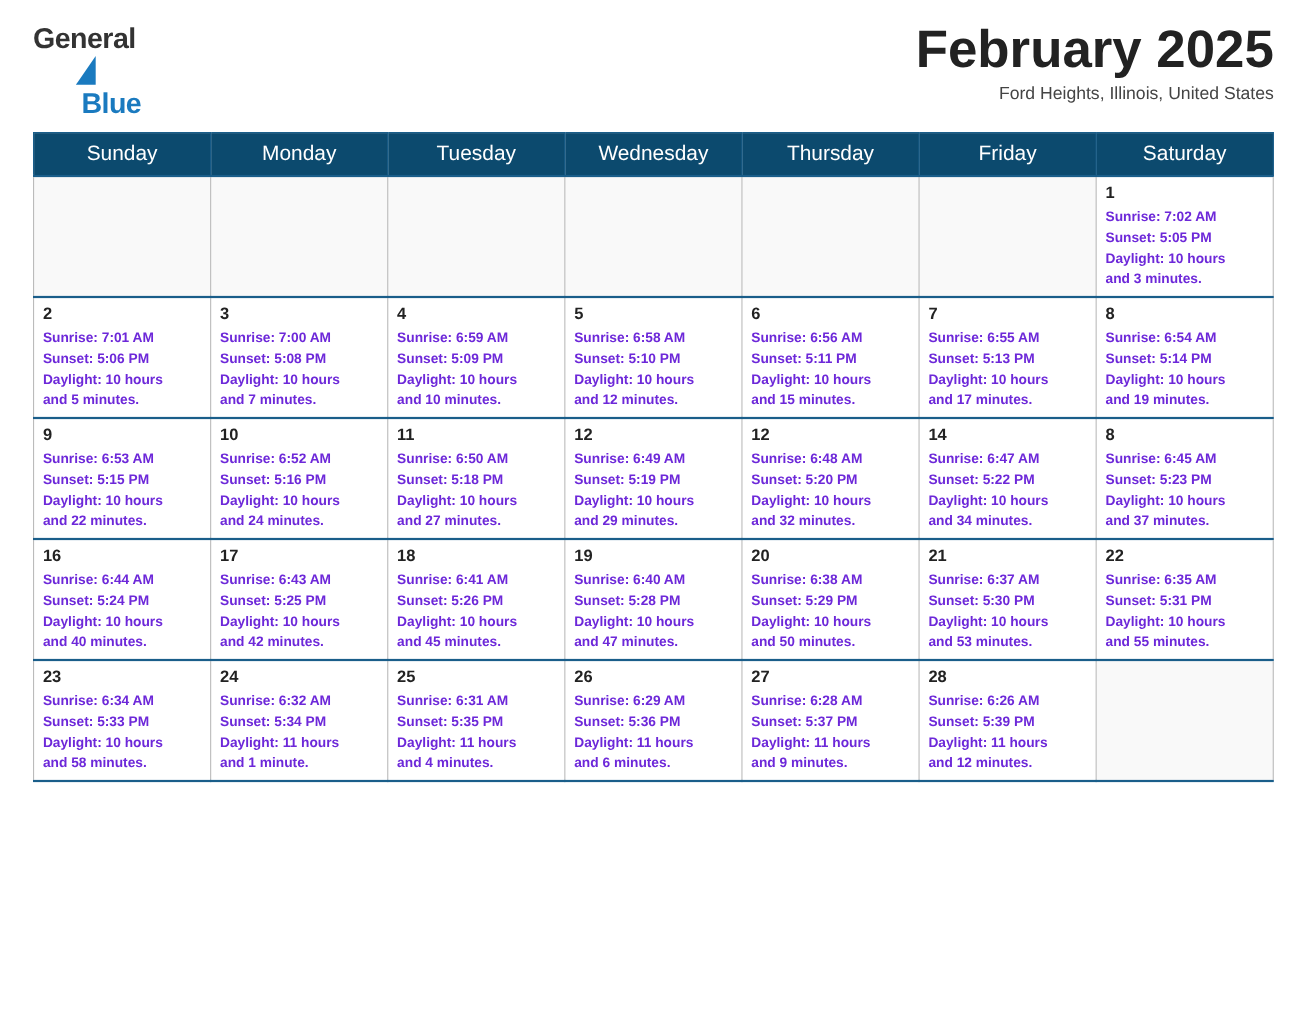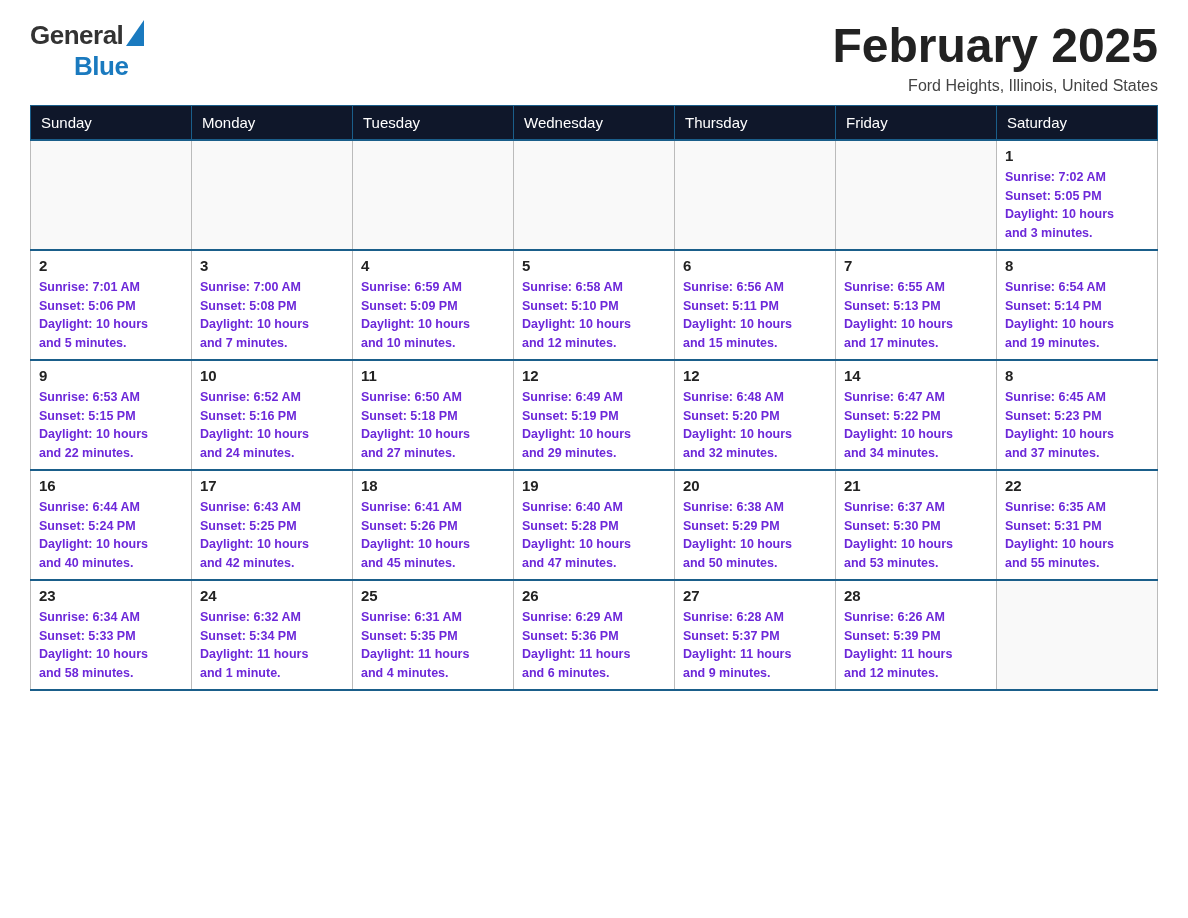--- a/index.html
+++ b/index.html
@@ -30,26 +30,26 @@
       font-size: 16px;
       color: #444;
       margin-top: 4px;
     }
     .calendar {
       width: 100%;
       border-collapse: collapse;
       border: 1px solid #999;
     }
     .calendar th {
-      background-color: #0f172a;
+      background-color: #0c4a6e;
       color: #fff;
       padding: 8px 10px;
-      font-size: 15px;
+      font-size: 19px;
       font-weight: normal;
-      text-align: left;
+      text-align: center;
       border: 1px solid #1a5e8a;
     }
     .calendar td {
       vertical-align: top;
       padding: 6px 8px;
       border: 1px solid #bbb;
       width: 14.28%;
       min-height: 100px;
       font-size: 13px;
       color: #333;
@@ -73,20 +73,22 @@
     .empty-cell {
       background: #f9f9f9;
     }
     .logo-wrapper {
       display: flex;
       flex-direction: column;
       align-items: flex-start;
     }
     .logo-line1 {
       display: flex;
+      align-items: center;
+      flex-direction: column;
     }
     .logo-blue-line {
       display: flex;
       align-items: center;
     }
   </style>
 </head>
 <body>
 
 <div class="header">

